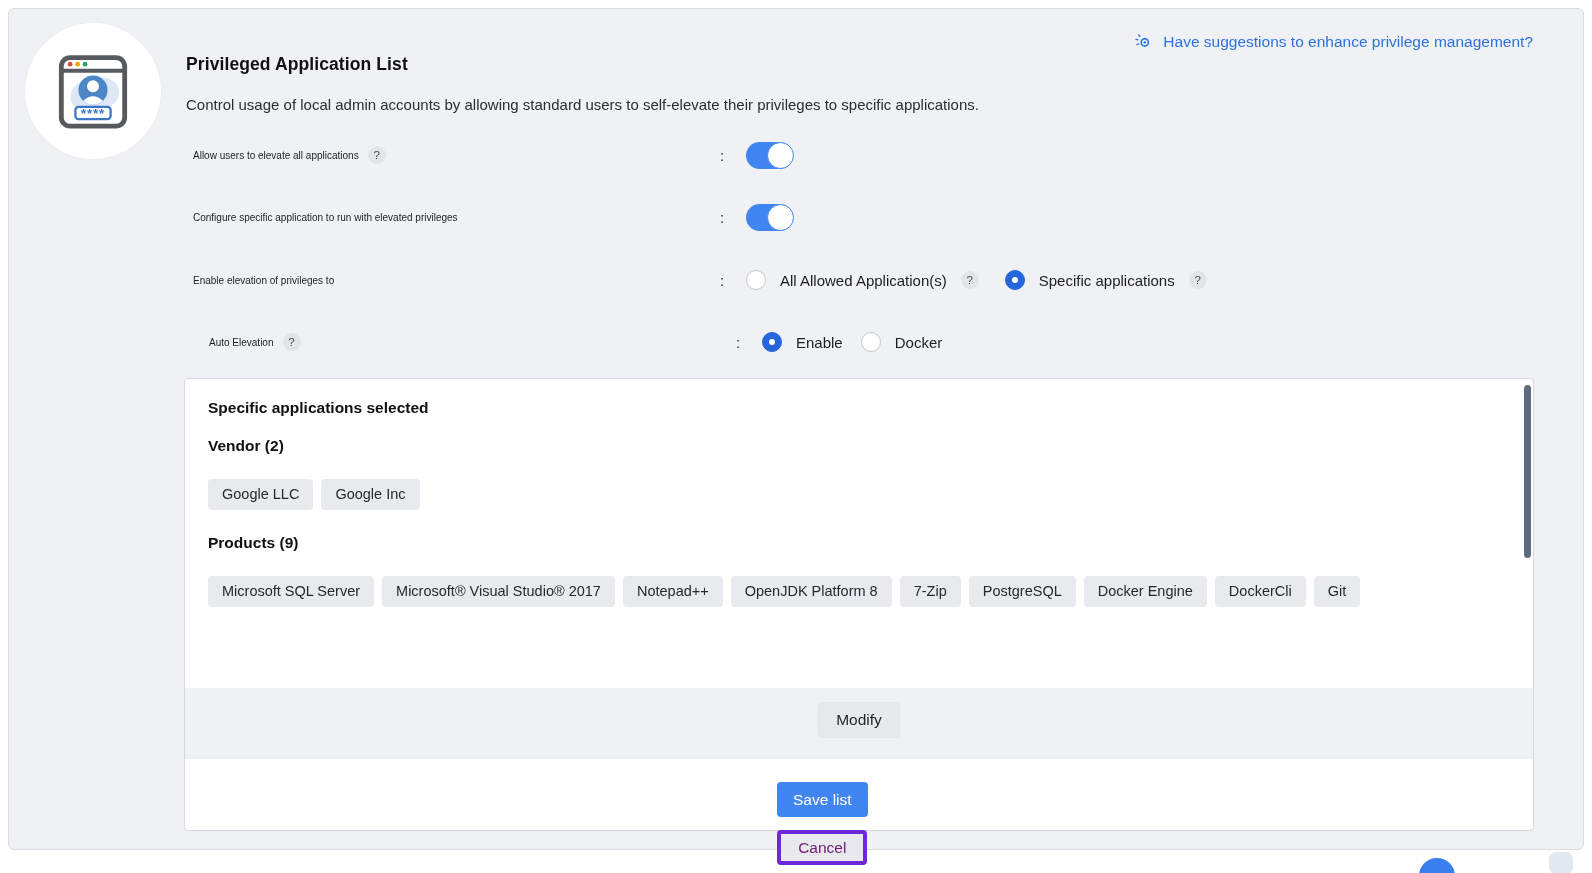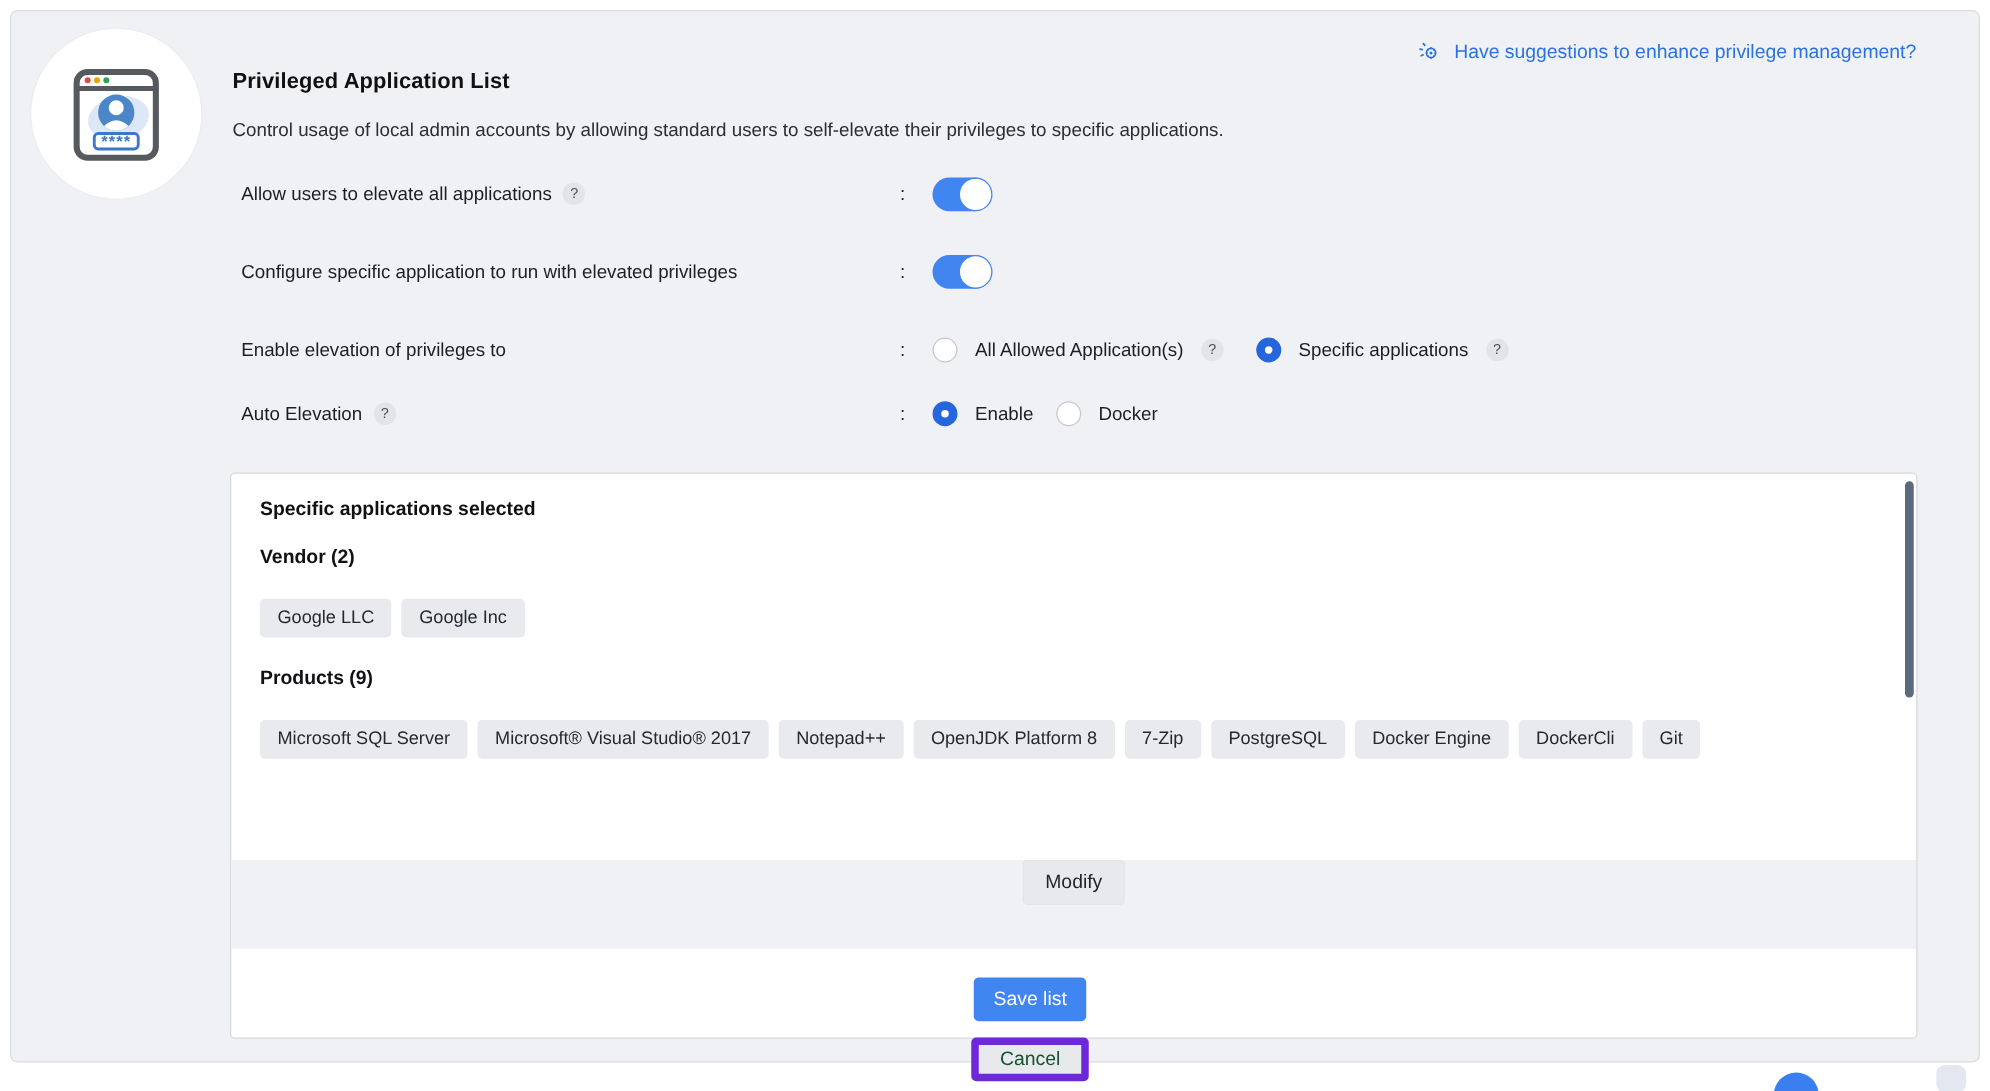--- a/index.html
+++ b/index.html
@@ -48,22 +48,22 @@
   .page-title{font-size:17.5px;font-weight:bold;color:#111;letter-spacing:.1px;}
   .page-subtitle{margin-top:21px;font-size:15px;color:#2a2d33;}
   
   .set-row{
     position:absolute;left:184px;height:28px;width:1260px;
     display:flex;align-items:center;
   }
   .row-1{top:132px;}
   .row-2{top:194px;}
   .row-3{top:257px;}
-  .row-4{top:308px;}
-  .set-label{font-size:15px;color:#1b1e24;}
+  .row-4{top:319px;margin-left:16px;}
+  .set-label{font-size:10px;color:#1b1e24;}
   .help-badge{
     display:inline-flex;align-items:center;justify-content:center;
     width:18px;height:18px;border-radius:50%;
     background:#e2e4e8;color:#494e56;
     font-size:11.5px;margin-left:9px;flex:0 0 auto;
     cursor:pointer;
   }
   .colon{position:absolute;left:527px;font-size:15px;color:#1b1e24;}
   .controls{position:absolute;left:553px;display:flex;align-items:center;}
   
@@ -109,38 +109,39 @@
   .group-heading{font-size:15.5px;font-weight:bold;color:#101114;margin-bottom:24px;}
   .chip-row{display:flex;flex-wrap:wrap;gap:8px 8px;margin-bottom:24px;}
   .chip{
     background:var(--chip-bg);color:#25292f;
     font-size:14.5px;padding:7px 14px 8px;border-radius:4px;
     white-space:nowrap;
   }
   .panel-footer{
     height:71px;background:#eff1f4;
     display:flex;justify-content:center;align-items:flex-start;
+    padding-top:14px;
   }
   .modify-btn{
     border:1px solid #e3e5e9;background:#e7e9ed;color:#1f232a;
     font-size:15.5px;font-family:inherit;
     height:36px;padding:0 17px;border-radius:4px;cursor:pointer;
   }
   
   .actions{
     position:absolute;left:768px;top:773px;
     display:flex;gap:13px;align-items:center;flex-direction:column;
   }
   .save-btn{
     background:var(--accent-blue);color:#fff;border:none;
     font-size:15.5px;font-family:inherit;
     height:35px;padding:0 16px;border-radius:4px;cursor:pointer;
   }
   .cancel-btn{
-    background:#e7e9ed;color:#14532d;border:6px solid #6d28d9;
+    background:#e7e9ed;color:#701a75;border:4px solid #6d28d9;
     font-size:15.5px;font-family:inherit;
     height:35px;padding:0 17px;border-radius:4px;cursor:pointer;text-align:right;
   }
   
   .fab-partial{
     position:absolute;left:1419px;top:858px;
     width:36px;height:36px;border-radius:50%;
     background:#3b7ef0;cursor:pointer;
   }
   .widget-partial{

